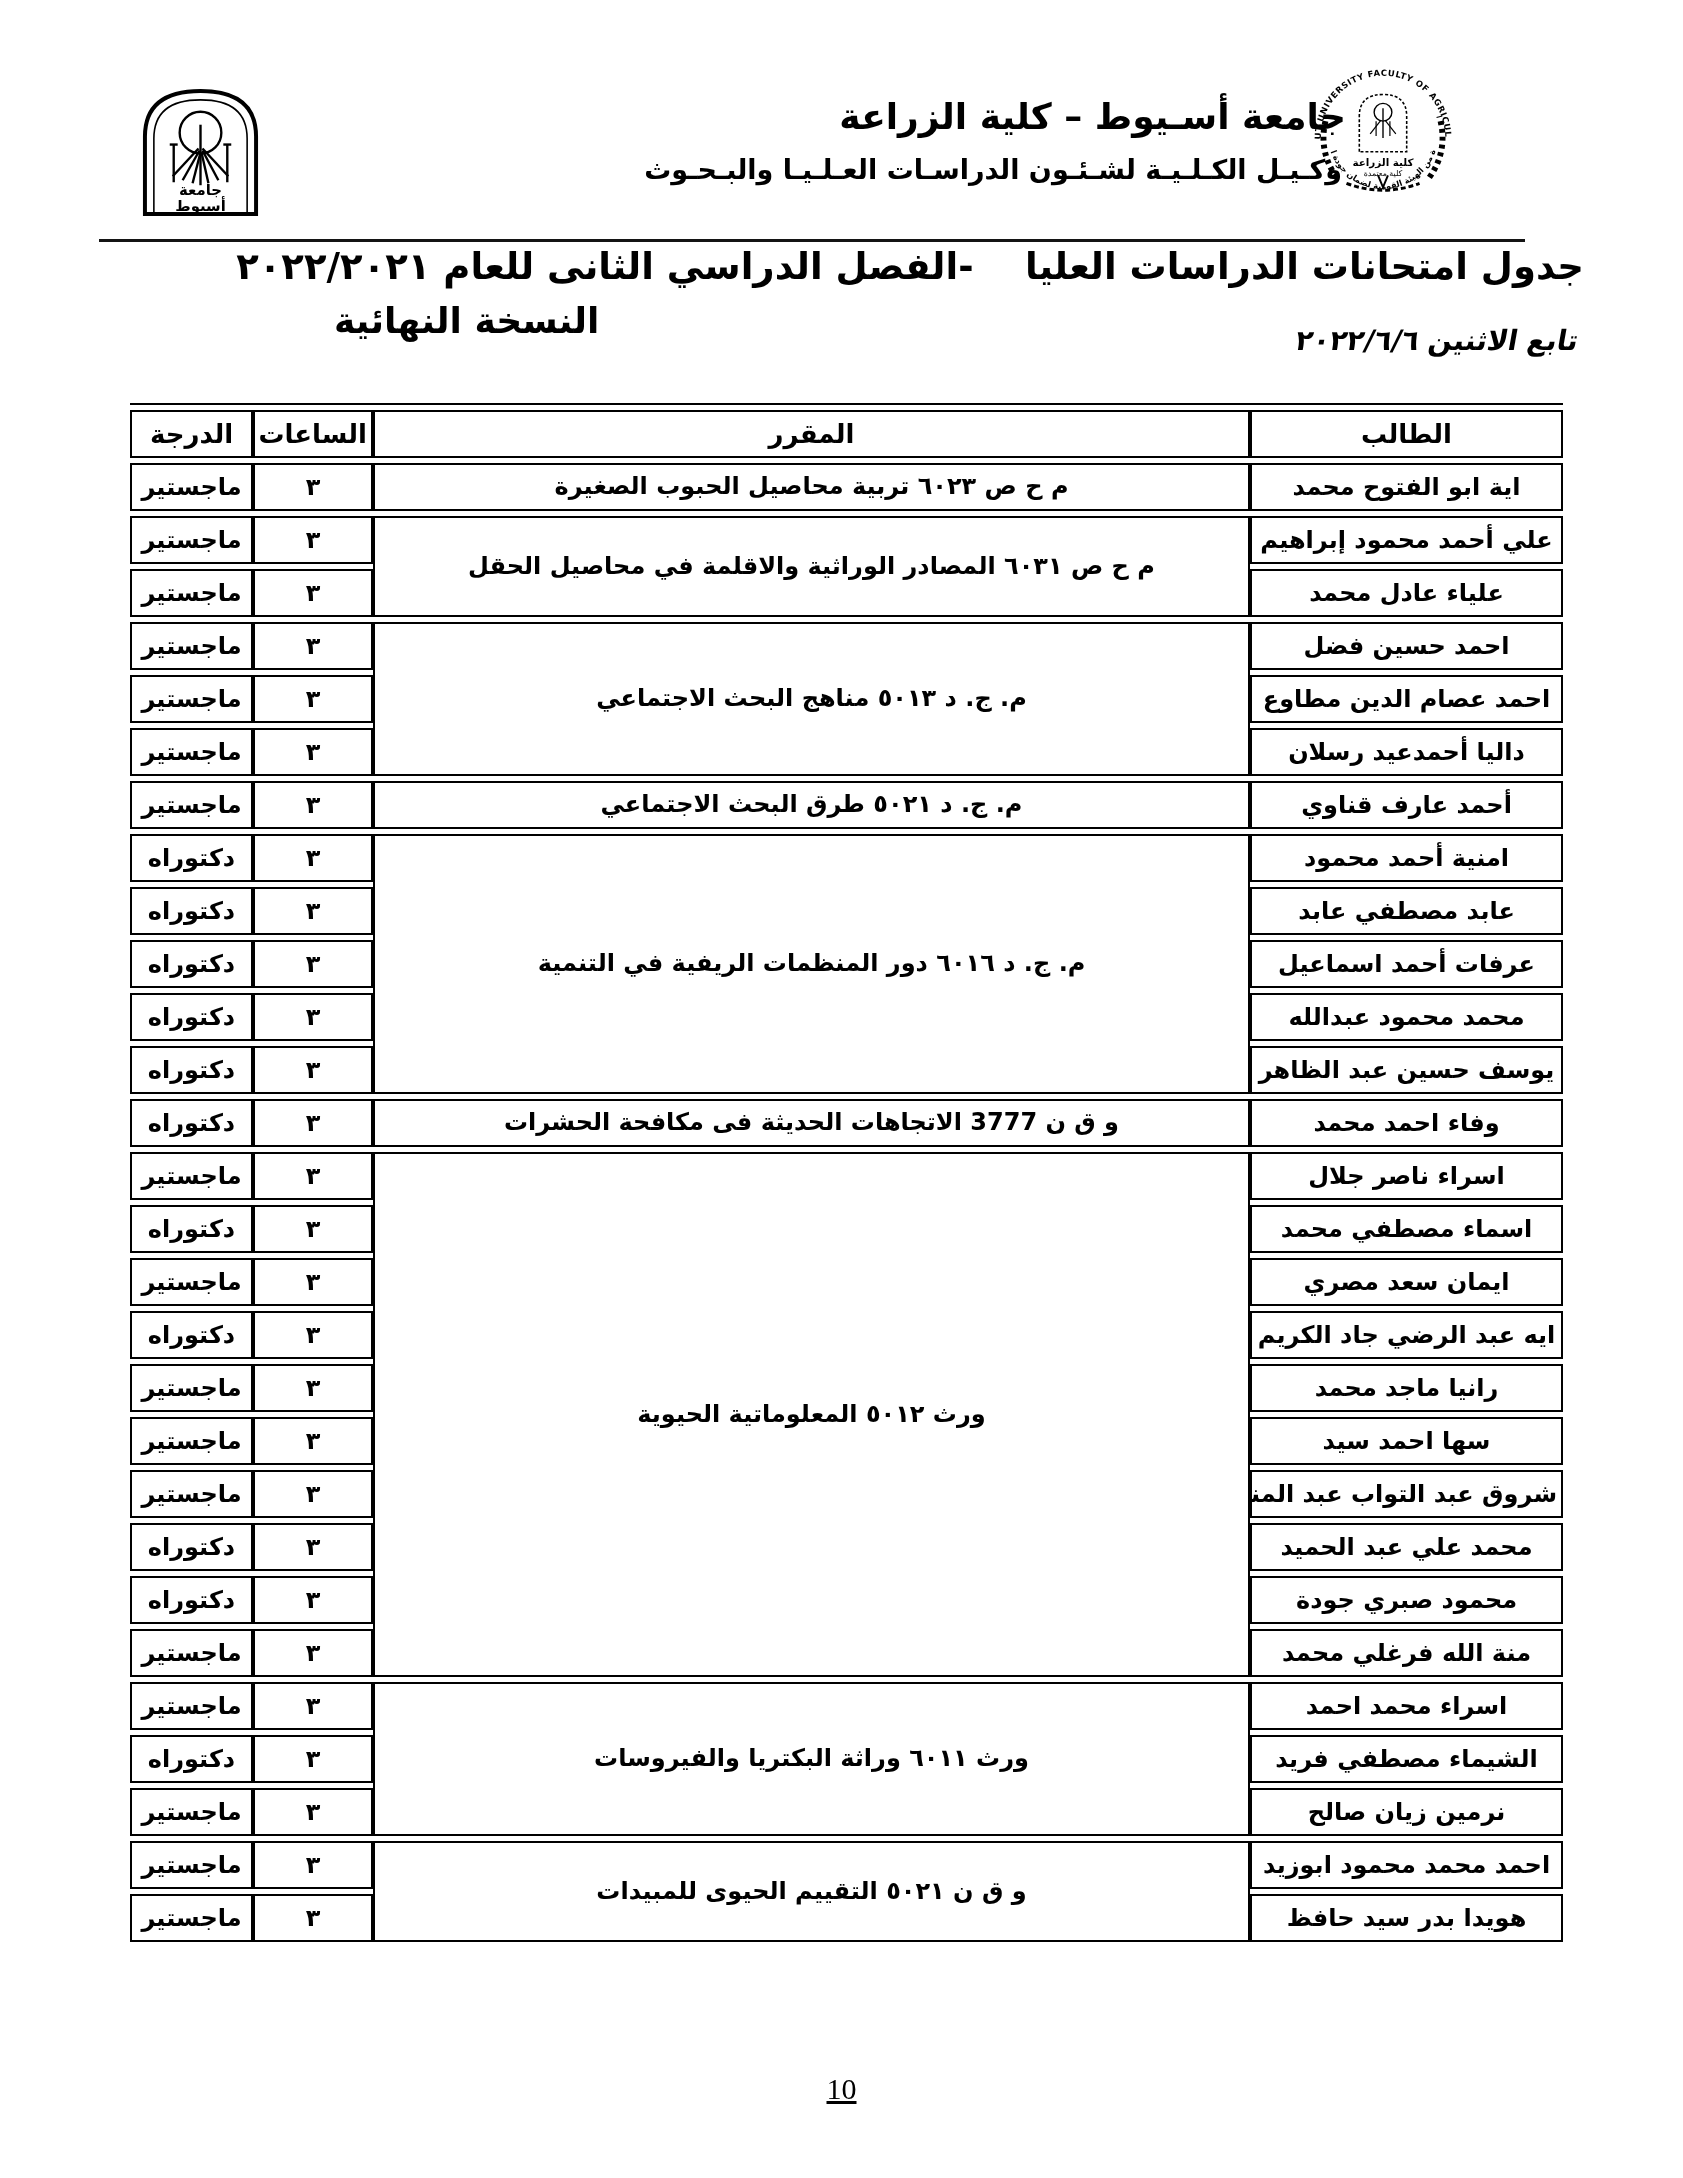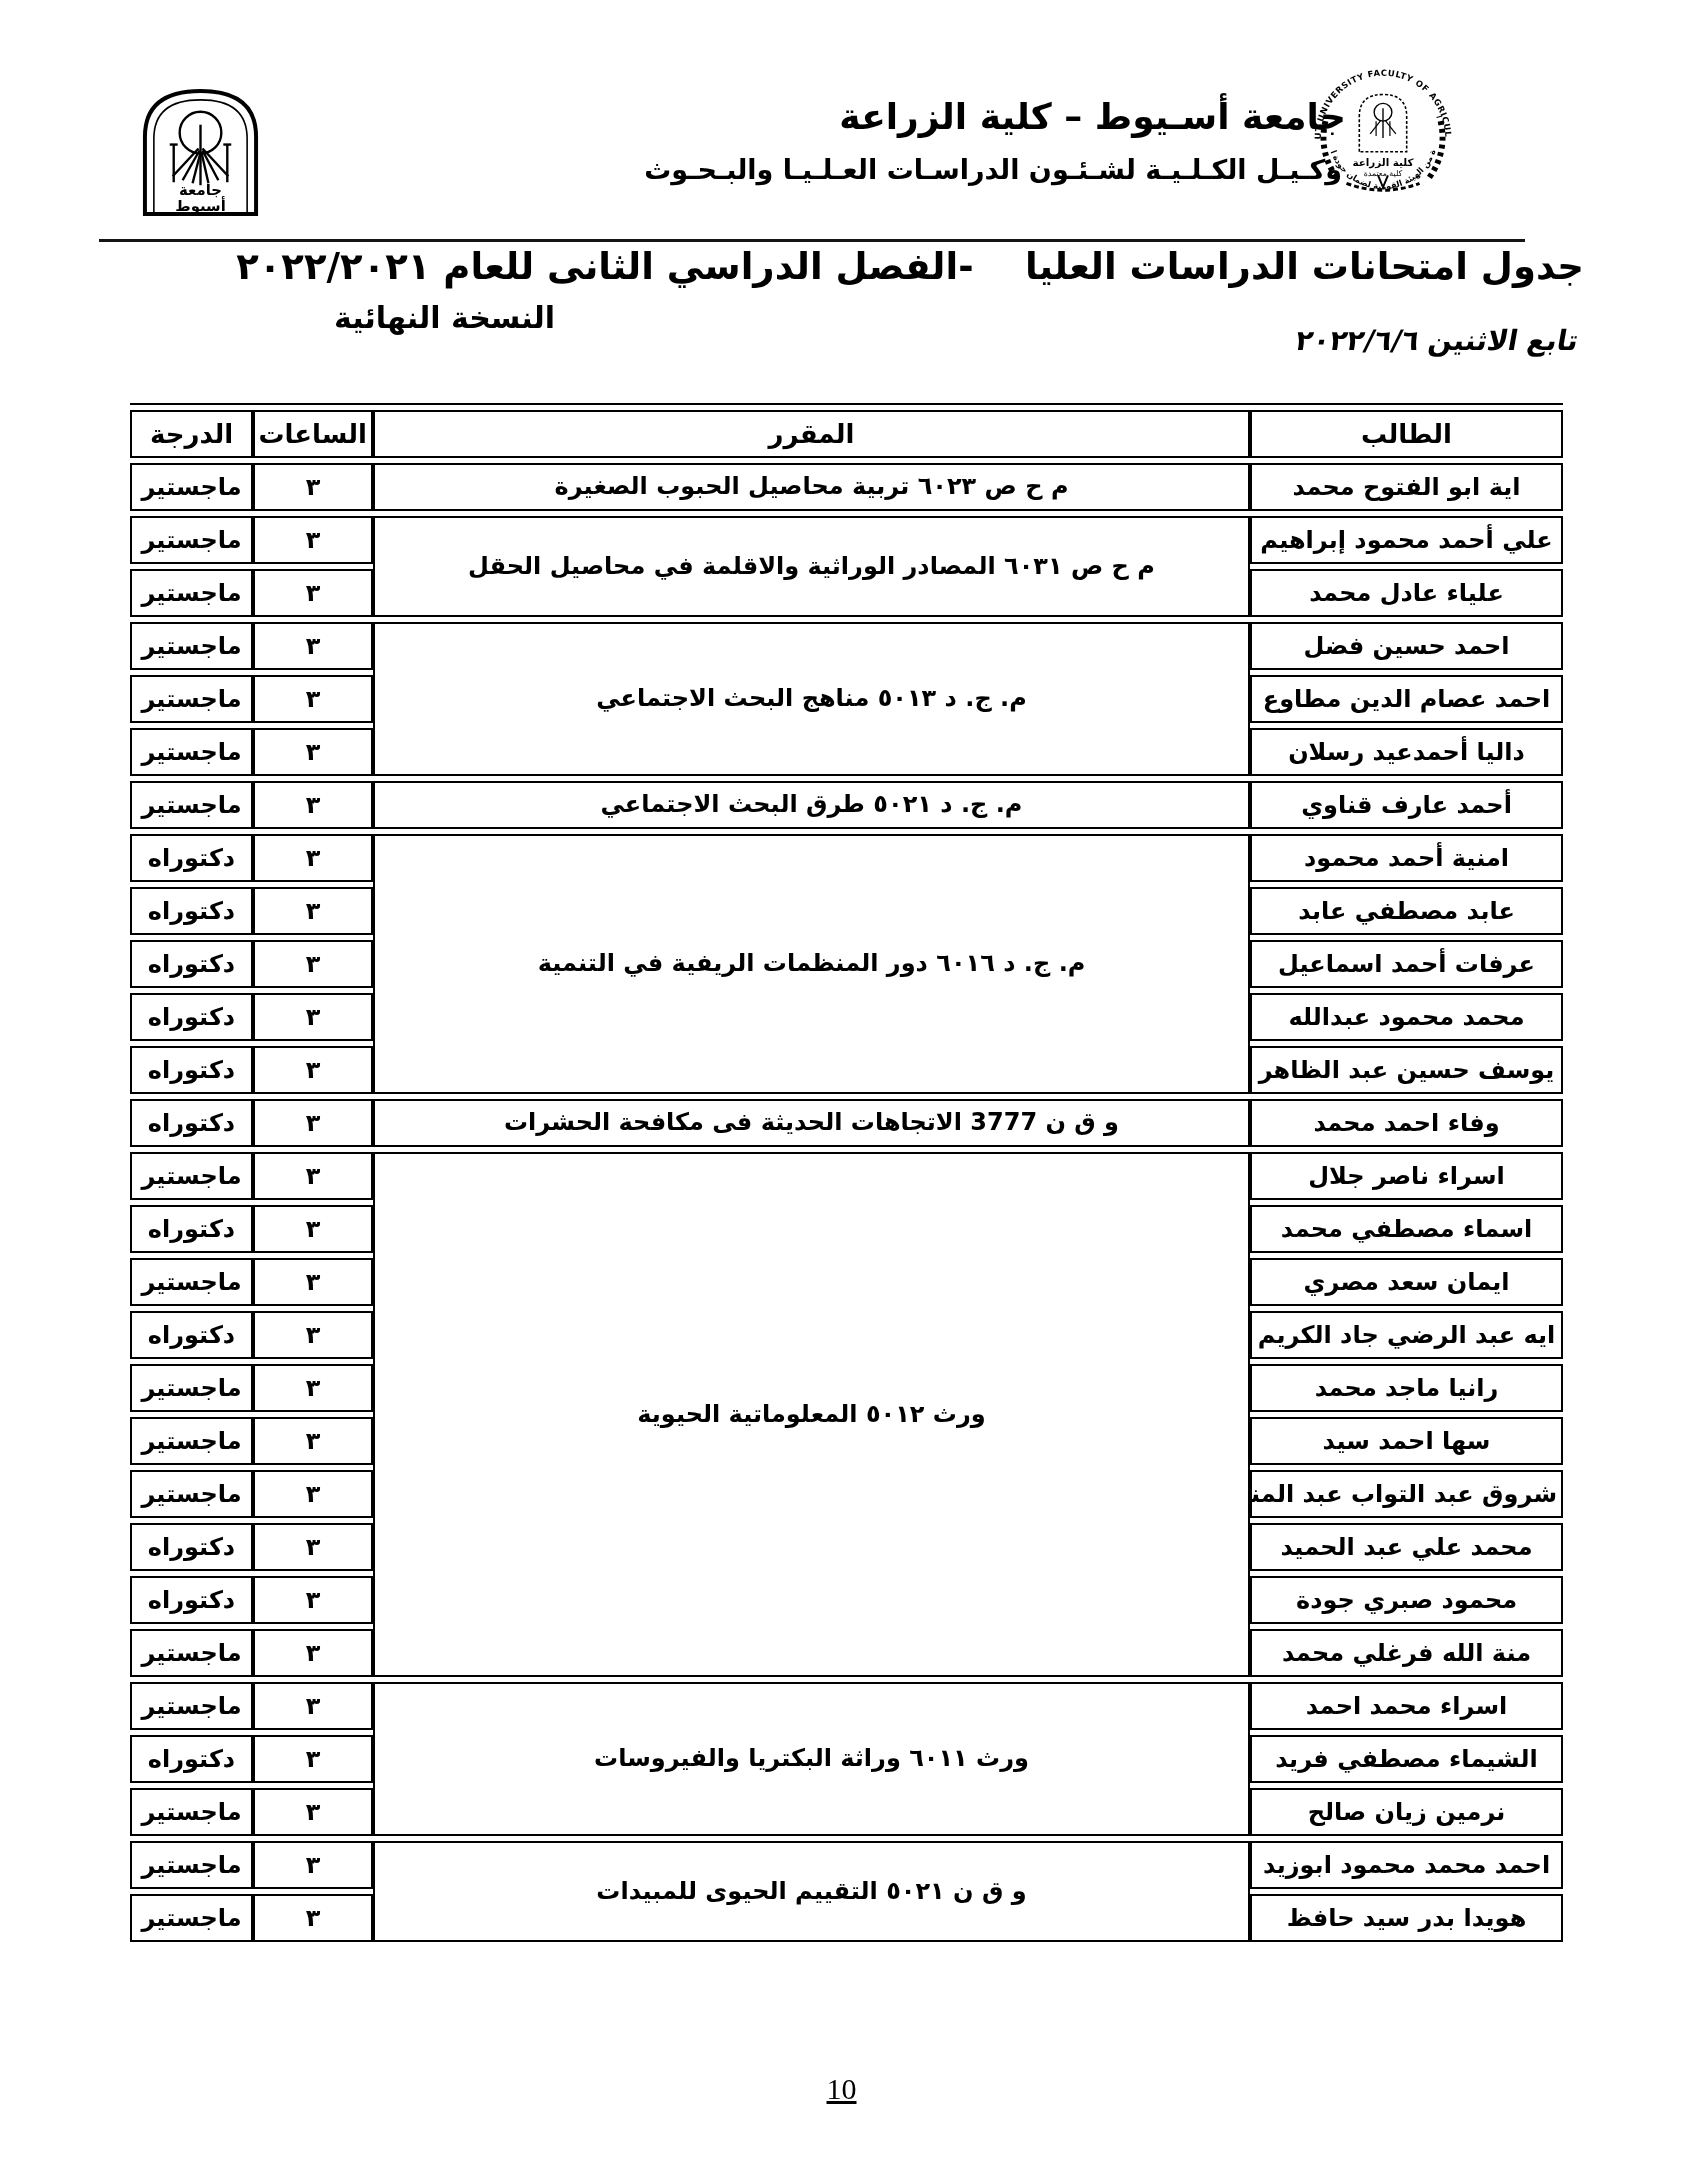--- a/index.html
+++ b/index.html
@@ -23,21 +23,21 @@
   }
   .header-rule{
     top:239px;left:99px;width:1426px;height:3px;background:#141414;
   }
   .doc-title{
     top:245px;left:238px;right:99px;text-align:center;
     font-size:37px;font-weight:bold;direction:rtl;white-space:pre;
   }
   .version-label{
     top:300px;left:334px;
-    font-size:30px;font-weight:bold;direction:rtl;
+    font-size:36px;font-weight:bold;direction:rtl;
   }
   .date-label{
     top:324px;right:105px;
     font-size:28px;font-weight:bold;direction:rtl;
     transform:skewX(-10deg);
   }
   .emblem{top:83px;left:137px;width:127px;height:135px;}
   .seal{top:57px;left:1301px;width:164px;height:150px;}
   
   table.exam{

